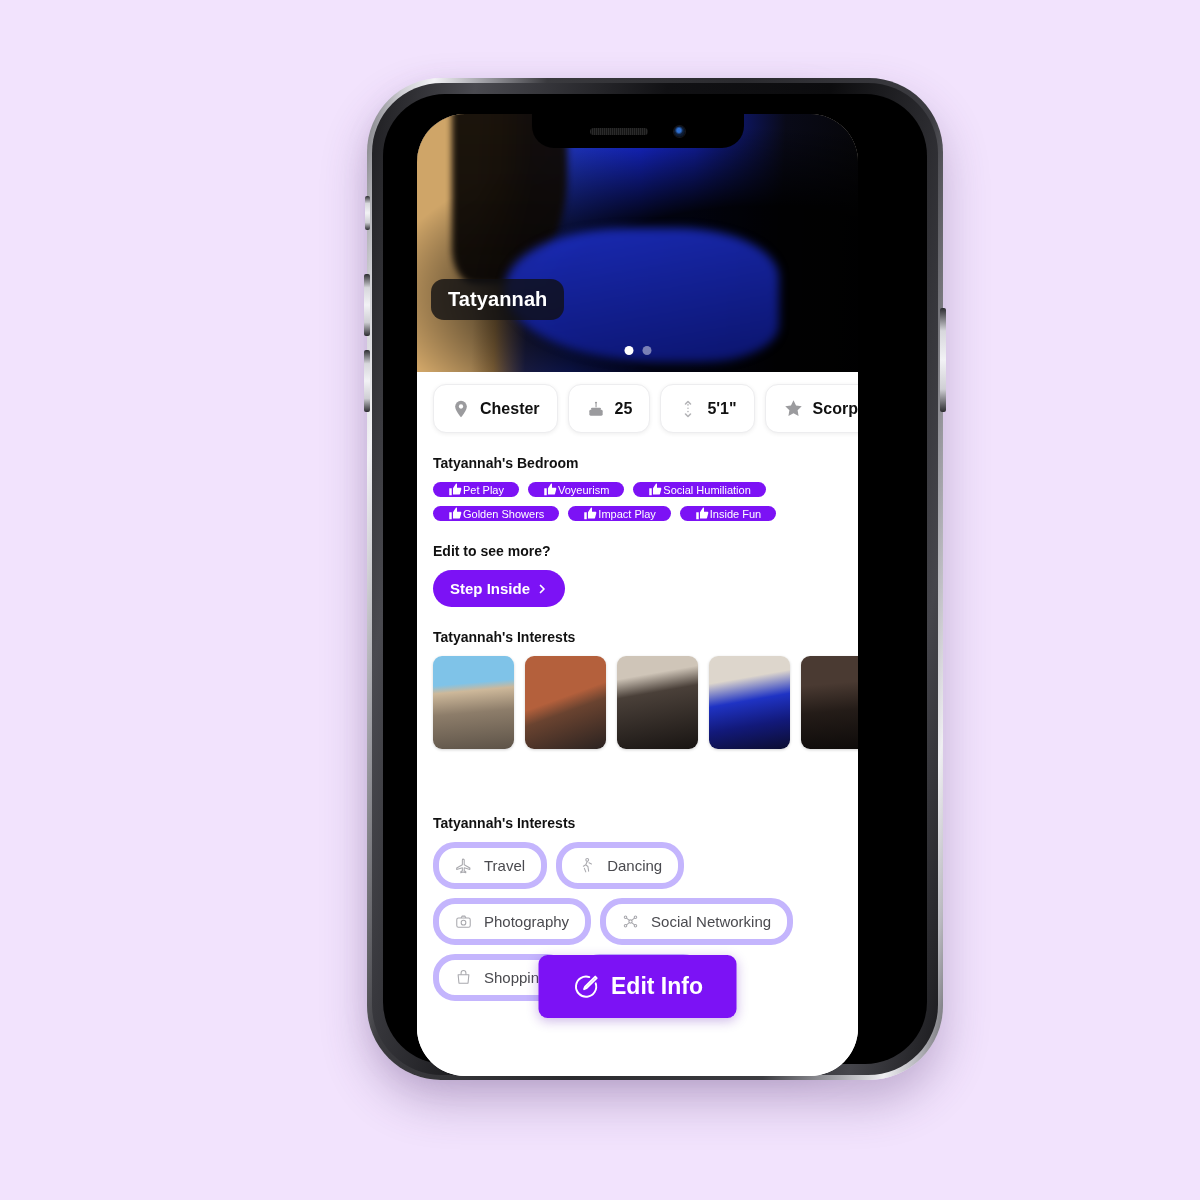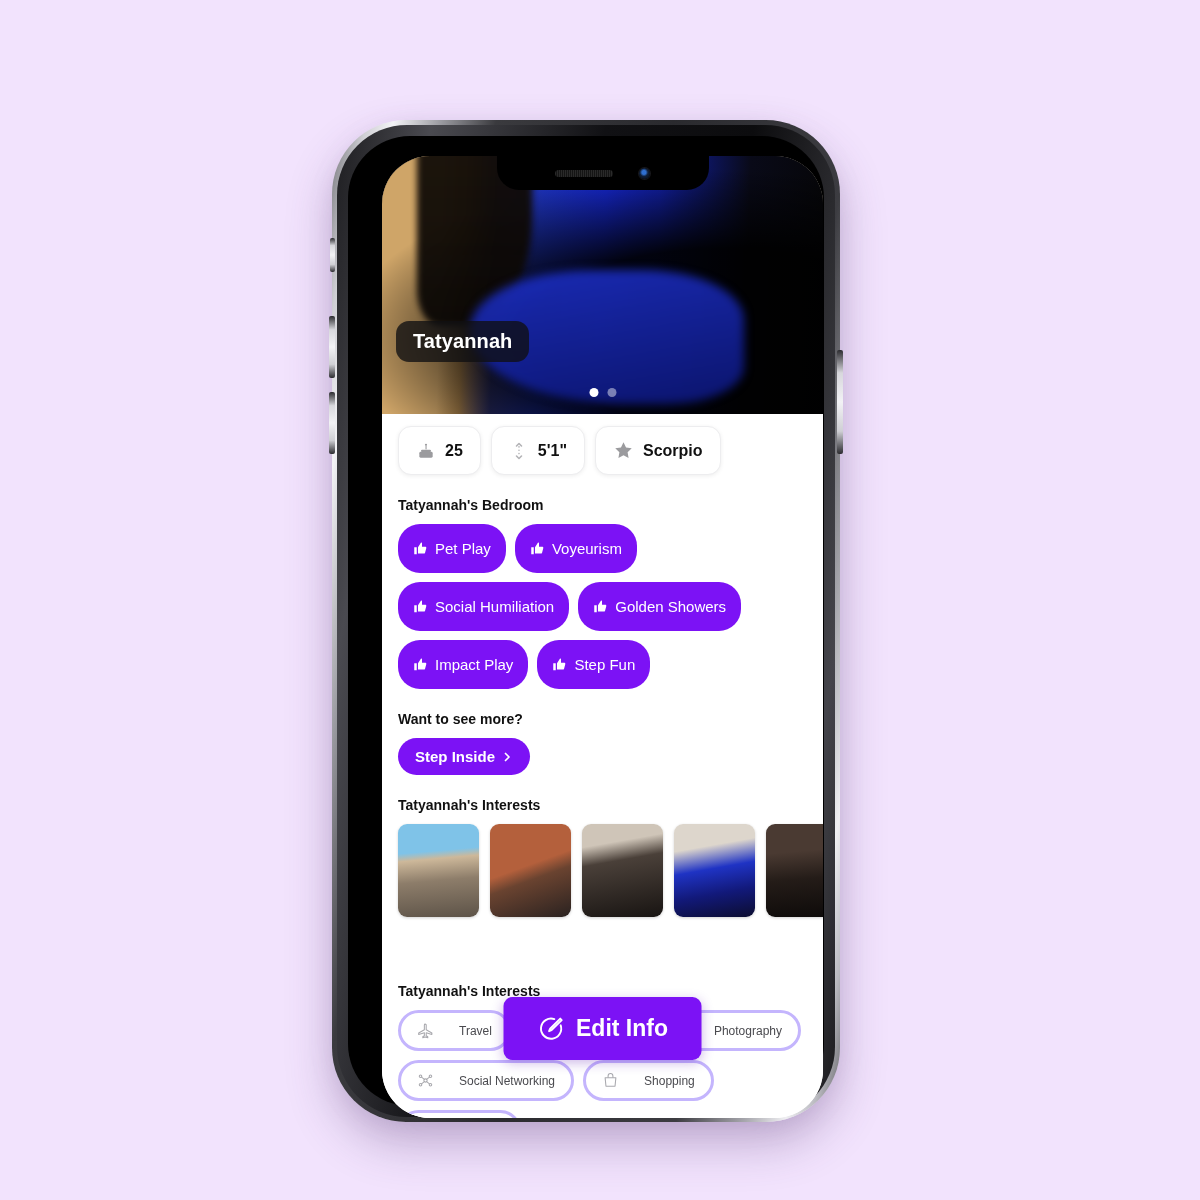--- a/index.html
+++ b/index.html
@@ -5,22 +5,22 @@
   * { margin:0; padding:0; box-sizing:border-box; }
   html,body { width:1200px; height:1200px; }
   body {
     background:#f2e3fd;
     font-family:"Liberation Sans", sans-serif;
     position:relative; overflow:hidden;
   }
 
   
   .phone-wrap{
-    position:absolute; left:332px; top:78px;
-    width:508px; height:1002px;margin-top:42px;
+    position:absolute; left:367px; top:78px;
+    width:576px; height:1002px;
   }
   .phone-shadow{
     position:absolute; left:12px; top:18px; width:484px; height:976px;
     border-radius:72px; background:rgba(120,90,140,.28);
     filter:blur(16px);
   }
   .phone-outer{
     position:absolute; inset:0;
     border-radius:74px;
     background:linear-gradient(100deg,#6d6d72 0%,#cfcfd4 5%,#f3f3f6 9%,
@@ -109,47 +109,47 @@
   }
   .stat-label{ font-size:16px; font-weight:700; color:#111; }
   .ico{ flex:0 0 auto; display:block; }
 
   .sec-title{
     font-size:14px; font-weight:700; color:#111;
     padding:0 16px; margin:22px 0 11px;
   }
 
   .tag{
-    display:flex; align-items:center; gap:7px;
+    display:flex; align-items:center; 
     background:#7c12f5; color:#fff;
-    border-radius:22px; padding:16px 15px;
-    font-size:15px; white-space:nowrap; flex:0 0 auto;
+    border-radius:22px; padding:0 15px;
+    font-size:11px; white-space:nowrap; flex:0 0 auto;
   }
 
   .cta{
     display:inline-flex; align-items:center; gap:6px;
     background:#7c12f5; color:#fff; border:none;
     border-radius:22px; padding:10px 17px;
     font-size:15px; font-weight:700; margin-left:16px; cursor:pointer;
   }
 
   .ig-strip{ display:flex; gap:11px; padding:0 16px; }
   .ig{ width:81px; height:93px; border-radius:9px; flex:0 0 auto; overflow:hidden;
        box-shadow:0 1px 3px rgba(0,0,0,.18); }
   .ig1{background:linear-gradient(175deg,#7fc3e8 0 30%,#cdb89a 38%,#8d7d6a 60%,#5d5348 100%);}
   .ig2{background:linear-gradient(160deg,#b4603c 0 45%,#6a4330 58%,#2a2220 100%);}
   .ig3{background:linear-gradient(170deg,#cfc5b8 0 22%,#4a4039 40%,#181412 100%);}
   .ig4{background:linear-gradient(170deg,#ddd6cc 0 26%,#1f33c4 48%,#12197a 72%,#0c0d30 100%);}
   .ig5{background:linear-gradient(175deg,#4a3a32 0 30%,#241c18 58%,#0d0a09 100%);}
 
   .chip{
-    display:flex; align-items:center; gap:25px;
+    display:flex; align-items:center; gap:12px;
     background:#fff; color:#4a4a4f;
-    border:3px solid #c4b5fd; border-radius:22px;
-    padding:9px 16px; font-size:12px; white-space:nowrap; flex:0 0 auto;
+    border:6px solid #c4b5fd; border-radius:22px;
+    padding:9px 16px; font-size:15px; white-space:nowrap; flex:0 0 auto;
   }
 
   .spacer{ height:44px; }
 
   
   .edit-fab{
     position:absolute; left:50%; transform:translateX(-50%);
     bottom:58px; z-index:30;
     display:flex; justify-content:center; gap:12px;
     background:#7c12f5; color:#fff; border:none;
@@ -189,20 +189,27 @@
               <span class="dot"></span>
             </div>
           </div>
 
           <div class="body">
 
             
             <div class="row-scroll stats">
               <div class="stat">
                 <svg class="ico" width="20" height="20" viewBox="0 0 24 24">
+                  <path fill="#9b9b9e" d="M12 2a7 7 0 0 0-7 7c0 5 7 13 7 13s7-8 7-13a7 7 0 0 0-7-7z"></path>
+                  <circle cx="12" cy="9" r="2.6" fill="#fff"></circle>
+                </svg>
+                <span class="stat-label">Chester</span>
+              </div>
+              <div class="stat">
+                <svg class="ico" width="20" height="20" viewBox="0 0 24 24">
                   <rect x="4" y="13" width="16" height="7" rx="1.6" fill="#9b9b9e"></rect>
                   <rect x="6" y="10.4" width="12" height="3" rx="1.4" fill="#9b9b9e"></rect>
                   <rect x="11.4" y="6" width="1.3" height="4" fill="#9b9b9e"></rect>
                   <circle cx="12" cy="4.6" r="1.3" fill="#9b9b9e"></circle>
                 </svg>
                 <span class="stat-label">25</span>
               </div>
               <div class="stat">
                 <svg class="ico" width="20" height="20" viewBox="0 0 24 24" fill="none" stroke="#b3b3b6" stroke-width="1.9" stroke-linecap="round" stroke-linejoin="round">
                   <path d="M9 6l3-3 3 3M9 18l3 3 3-3"></path>
@@ -248,26 +255,26 @@
               <div class="tag">
                 <svg width="15" height="15" viewBox="0 0 24 24" fill="#fff">
                     <path d="M2 10h4v11H2zm6 0l4.6-7.2c.5-.8 1.8-.5 1.8.5V9h5.2c1.2 0 2 1.1 1.7 2.2l-2 7.4c-.2.8-1 1.4-1.9 1.4H8z"></path>
                   </svg>
                 <span>Impact Play</span>
               </div>
               <div class="tag">
                 <svg width="15" height="15" viewBox="0 0 24 24" fill="#fff">
                     <path d="M2 10h4v11H2zm6 0l4.6-7.2c.5-.8 1.8-.5 1.8.5V9h5.2c1.2 0 2 1.1 1.7 2.2l-2 7.4c-.2.8-1 1.4-1.9 1.4H8z"></path>
                   </svg>
-                <span>Step Fun</span>
-              </div>
-            </div>
-
-            
-            <div class="sec-title">Want to see more?</div>
+                <span>Inside Fun</span>
+              </div>
+            </div>
+
+            
+            <div class="sec-title">Edit to see more?</div>
             <button class="cta">
               <span>Step Inside</span>
               <svg width="12" height="12" viewBox="0 0 24 24" fill="none" stroke="#fff" stroke-width="3.4" stroke-linecap="round" stroke-linejoin="round">
                   <path d="M9 5l7 7-7 7"></path>
                 </svg>
             </button>
 
             
             <div class="sec-title">Tatyannah's Interests</div>
             <div class="ig-strip">

